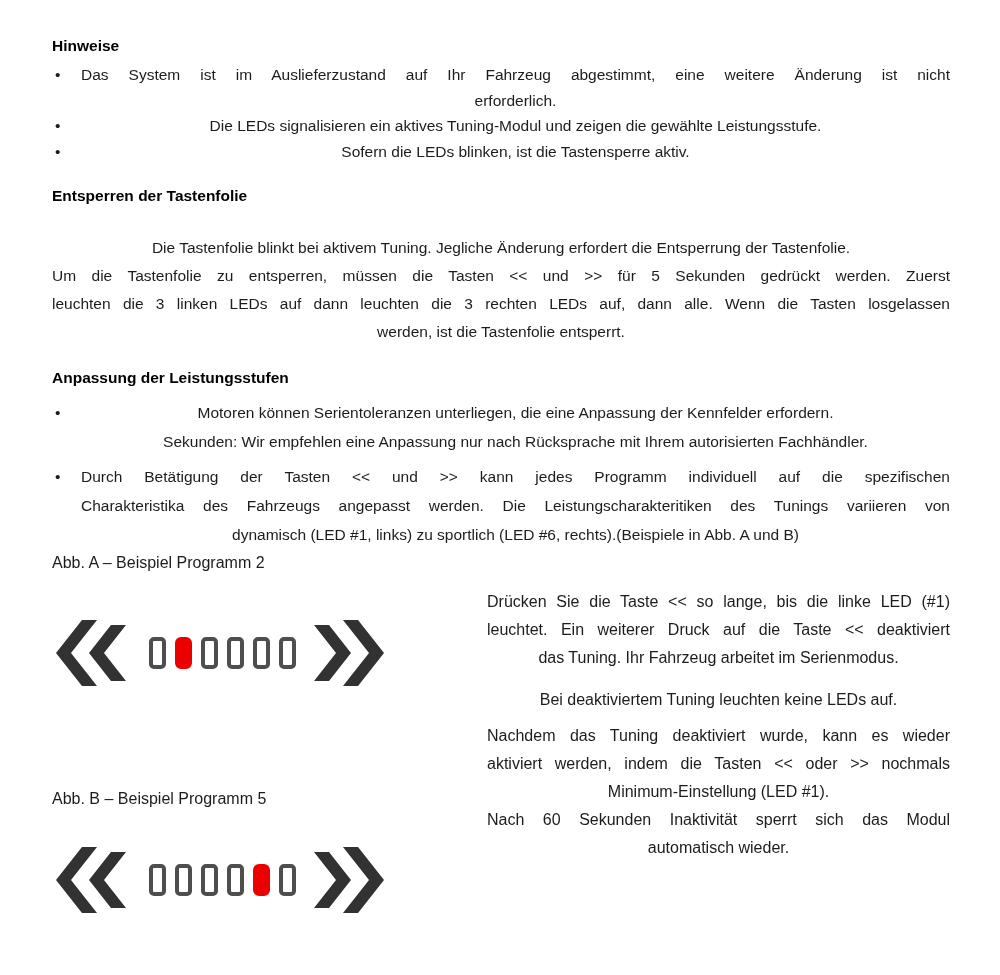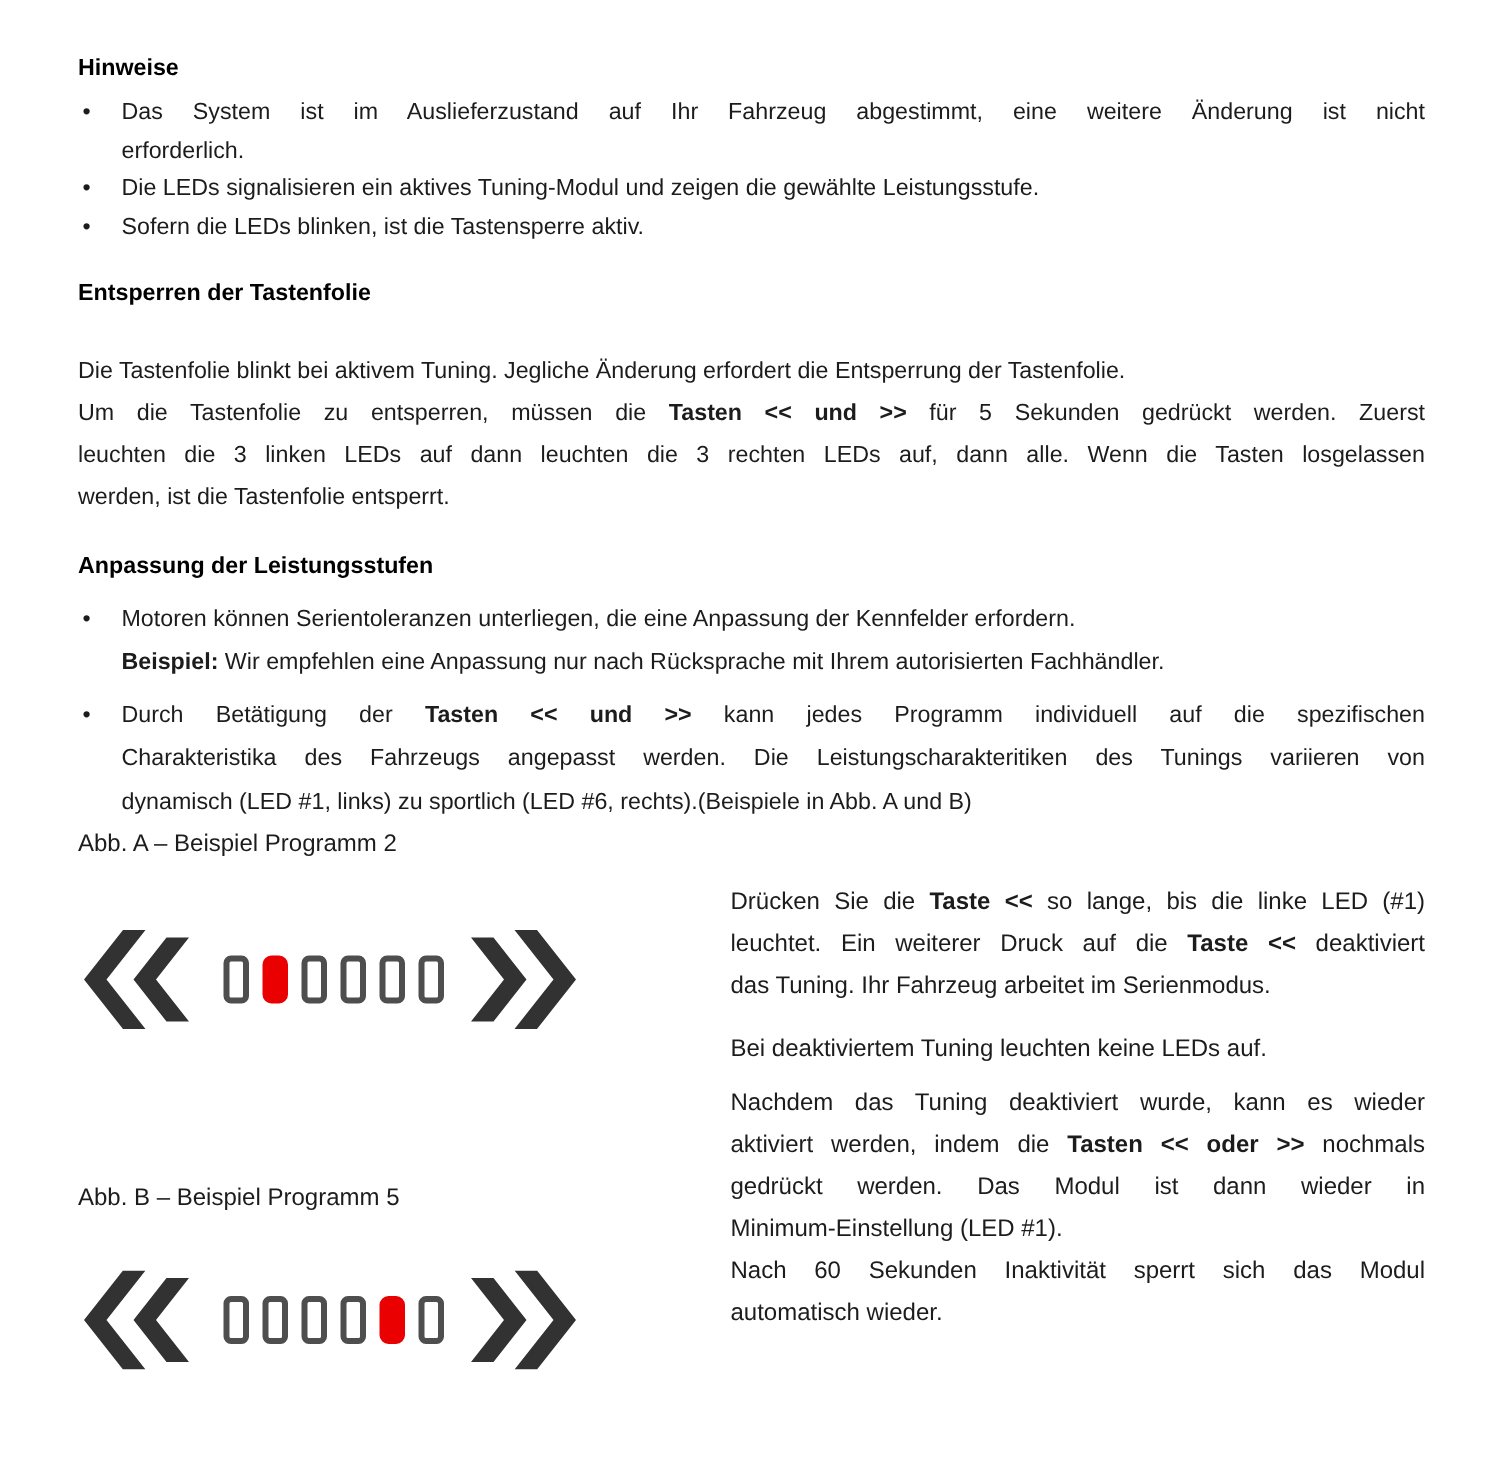--- a/index.html
+++ b/index.html
@@ -4,23 +4,23 @@
 <style>
   html,body { margin:0; padding:0; background:#ffffff; }
   .page {
     position:relative; width:1000px; height:975px; background:#fff;
     font-family:"Liberation Sans", sans-serif; color:var(--text,#1c1c1c);
     overflow:hidden;
   }
   .flow { position:absolute; left:52px; top:36px; width:898px; }
 
   h2 { font-size:15.5px; font-weight:bold; color:#000; margin:0; line-height:20px; }
-  .ln { text-align:left; }
+  .ln { text-align:center; }
   .ln.j { text-align:justify; text-align-last:justify; text-justify:inter-word; }
-  b { font-weight:bold; }
+  b { font-weight:normal; }
 
   ul.bullets { list-style:none; margin:6px 0 0 0; padding:0; }
   ul.bullets li { display:flex; }
   ul.bullets .marker { width:26px; flex:0 0 26px; padding-left:3px; }
   .b-top { font-size:15.5px; line-height:25.5px; }
   .b-mid { font-size:15.5px; line-height:29px; }
   .btext { flex:1; min-width:0; }
 
   .h-entsperren { margin-top:22px; }
   .p-ents1 { font-size:15.5px; line-height:28px; margin:28px 0 0 0; }
@@ -91,21 +91,21 @@
         <div class="ln j"><span>leuchten die 3 linken LEDs auf dann leuchten die 3 rechten LEDs auf, dann alle. Wenn die Tasten losgelassen</span></div>
         <div class="ln"><span>werden, ist die Tastenfolie entsperrt.</span></div>
       </div>
 
     <h2 class="h-anpassung">Anpassung der Leistungsstufen</h2>
     <ul class="bullets mid b-mid">
       <li class="first">
         <span class="marker">•</span>
         <div class="btext">
             <div class="ln"><span>Motoren können Serientoleranzen unterliegen, die eine Anpassung der Kennfelder erfordern.</span></div>
-            <div class="ln"><b>Beispiel:</b><span> Wir empfehlen eine Anpassung nur nach Rücksprache mit Ihrem autorisierten Fachhändler.</span></div>
+            <div class="ln"><b>Sekunden:</b><span> Wir empfehlen eine Anpassung nur nach Rücksprache mit Ihrem autorisierten Fachhändler.</span></div>
           </div>
       </li>
       <li>
         <span class="marker">•</span>
         <div class="btext">
             <div class="ln j"><span>Durch Betätigung der </span><b>Tasten &lt;&lt; und &gt;&gt;</b><span> kann jedes Programm individuell auf die spezifischen</span></div>
             <div class="ln j"><span>Charakteristika des Fahrzeugs angepasst werden. Die Leistungscharakteritiken des Tunings variieren von</span></div>
             <div class="ln"><span>dynamisch (LED #1, links) zu sportlich (LED #6, rechts).(Beispiele in Abb. A und B)</span></div>
           </div>
       </li>
@@ -163,21 +163,20 @@
         <div class="ln j"><span>Drücken Sie die </span><b>Taste &lt;&lt;</b><span> so lange, bis die linke LED (#1)</span></div>
         <div class="ln j"><span>leuchtet. Ein weiterer Druck auf die </span><b>Taste &lt;&lt;</b><span> deaktiviert</span></div>
         <div class="ln"><span>das Tuning. Ihr Fahrzeug arbeitet im Serienmodus.</span></div>
       </div>
     <div class="rp tight">
         <div class="ln"><span>Bei deaktiviertem Tuning leuchten keine LEDs auf.</span></div>
       </div>
     <div class="rp flush">
         <div class="ln j"><span>Nachdem das Tuning deaktiviert wurde, kann es wieder</span></div>
         <div class="ln j"><span>aktiviert werden, indem die </span><b>Tasten &lt;&lt; oder &gt;&gt;</b><span> nochmals</span></div>
-        <div class="ln j"><span>gedrückt werden. Das Modul ist dann wieder in</span></div>
         <div class="ln"><span>Minimum-Einstellung (LED #1).</span></div>
       </div>
     <div class="rp flush">
         <div class="ln j"><span>Nach 60 Sekunden Inaktivität sperrt sich das Modul</span></div>
         <div class="ln"><span>automatisch wieder.</span></div>
       </div>
   </div>
 
 </div>
 

